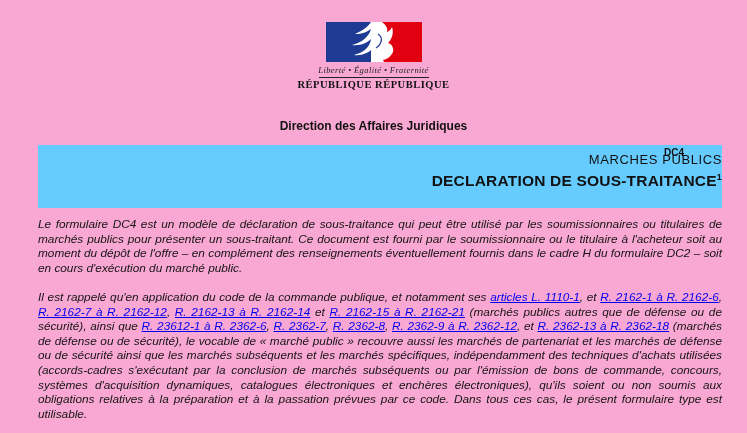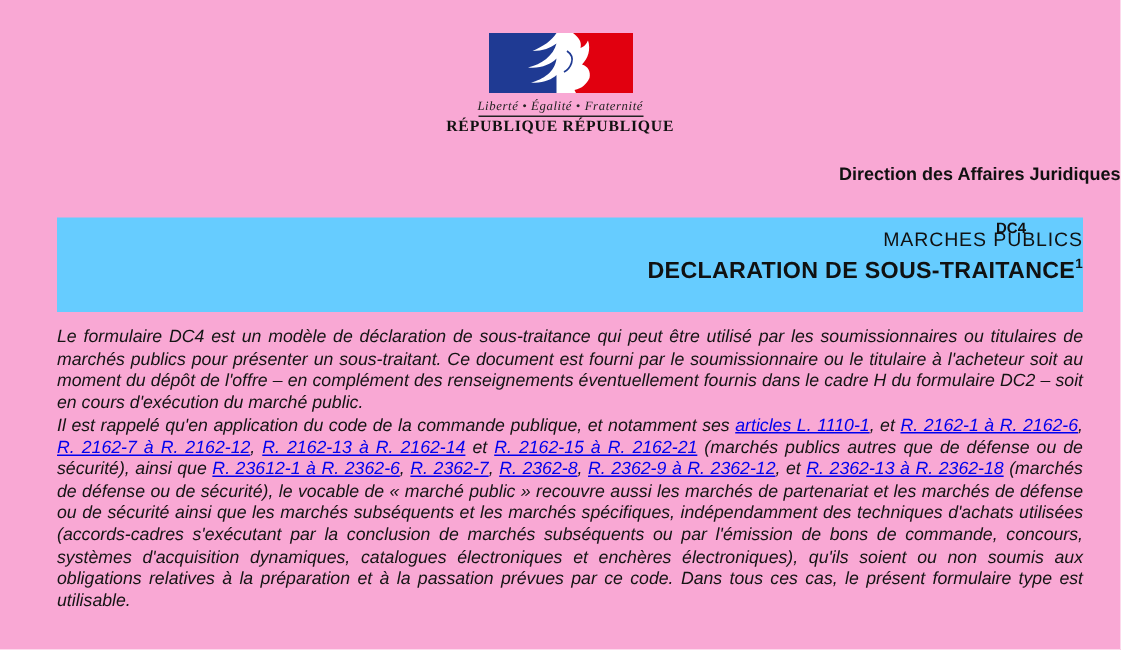--- a/index.html
+++ b/index.html
@@ -14,35 +14,35 @@
   .flag-svg { width:96px; height:40px; display:block; }
   .motto { font-family:"Liberation Serif", serif; font-style:italic;
            font-size:8.5px; margin-top:3px; letter-spacing:0.4px; color:#222; }
   .logo-rule { width:110px; border-top:1px solid #222; margin-top:2px; }
   .republic { font-family:"Liberation Serif", serif; font-weight:bold;
               font-size:10.5px; letter-spacing:0.5px; margin-top:1px; color:#111; }
 
   
   .ministry { position:absolute; top:103px; left:0; right:0; text-align:center; font-weight:bold; }
   .ministry-line1 { font-size:11px; letter-spacing:0.2px; }
-  .ministry-line2 { font-size:12px; margin-top:6px;text-align:right; }
+  .ministry-line2 { font-size:12px; margin-top:16px; }
 
   
   .header-box { position:absolute; left:38px; top:145px; width:684px; height:63px; }
   .form-code { position:absolute; top:2px; right:38px; font-weight:bold; font-size:10px;text-align:right; }
   .category { text-align:right; padding-top:7px; font-size:13px; letter-spacing:0.6px;padding-left:24px; }
   .title { text-align:right; margin-top:5px; font-size:15.5px; font-weight:bold; letter-spacing:0.2px; }
   .title sup { font-size:9px; vertical-align:super; line-height:0; }
 
   
   .para { position:absolute; left:38px; width:684px; margin:0;
           font-style:italic; font-size:11.8px; line-height:14.6px;
           text-align:justify; color:#141414; }
   .intro { top:217px; }
-  .legal { top:276px; }
+  .legal { top:290px; }
   a.law-link { color:#0000ee; text-decoration:underline; cursor:pointer; }
 </style>
 </head>
 <body>
 
 <div class="page">
 
   <div class="logo">
     <svg class="flag-svg" viewBox="0 0 96 40" aria-hidden="true">
       <rect x="0" y="0" width="96" height="40" fill="#ffffff"></rect>

